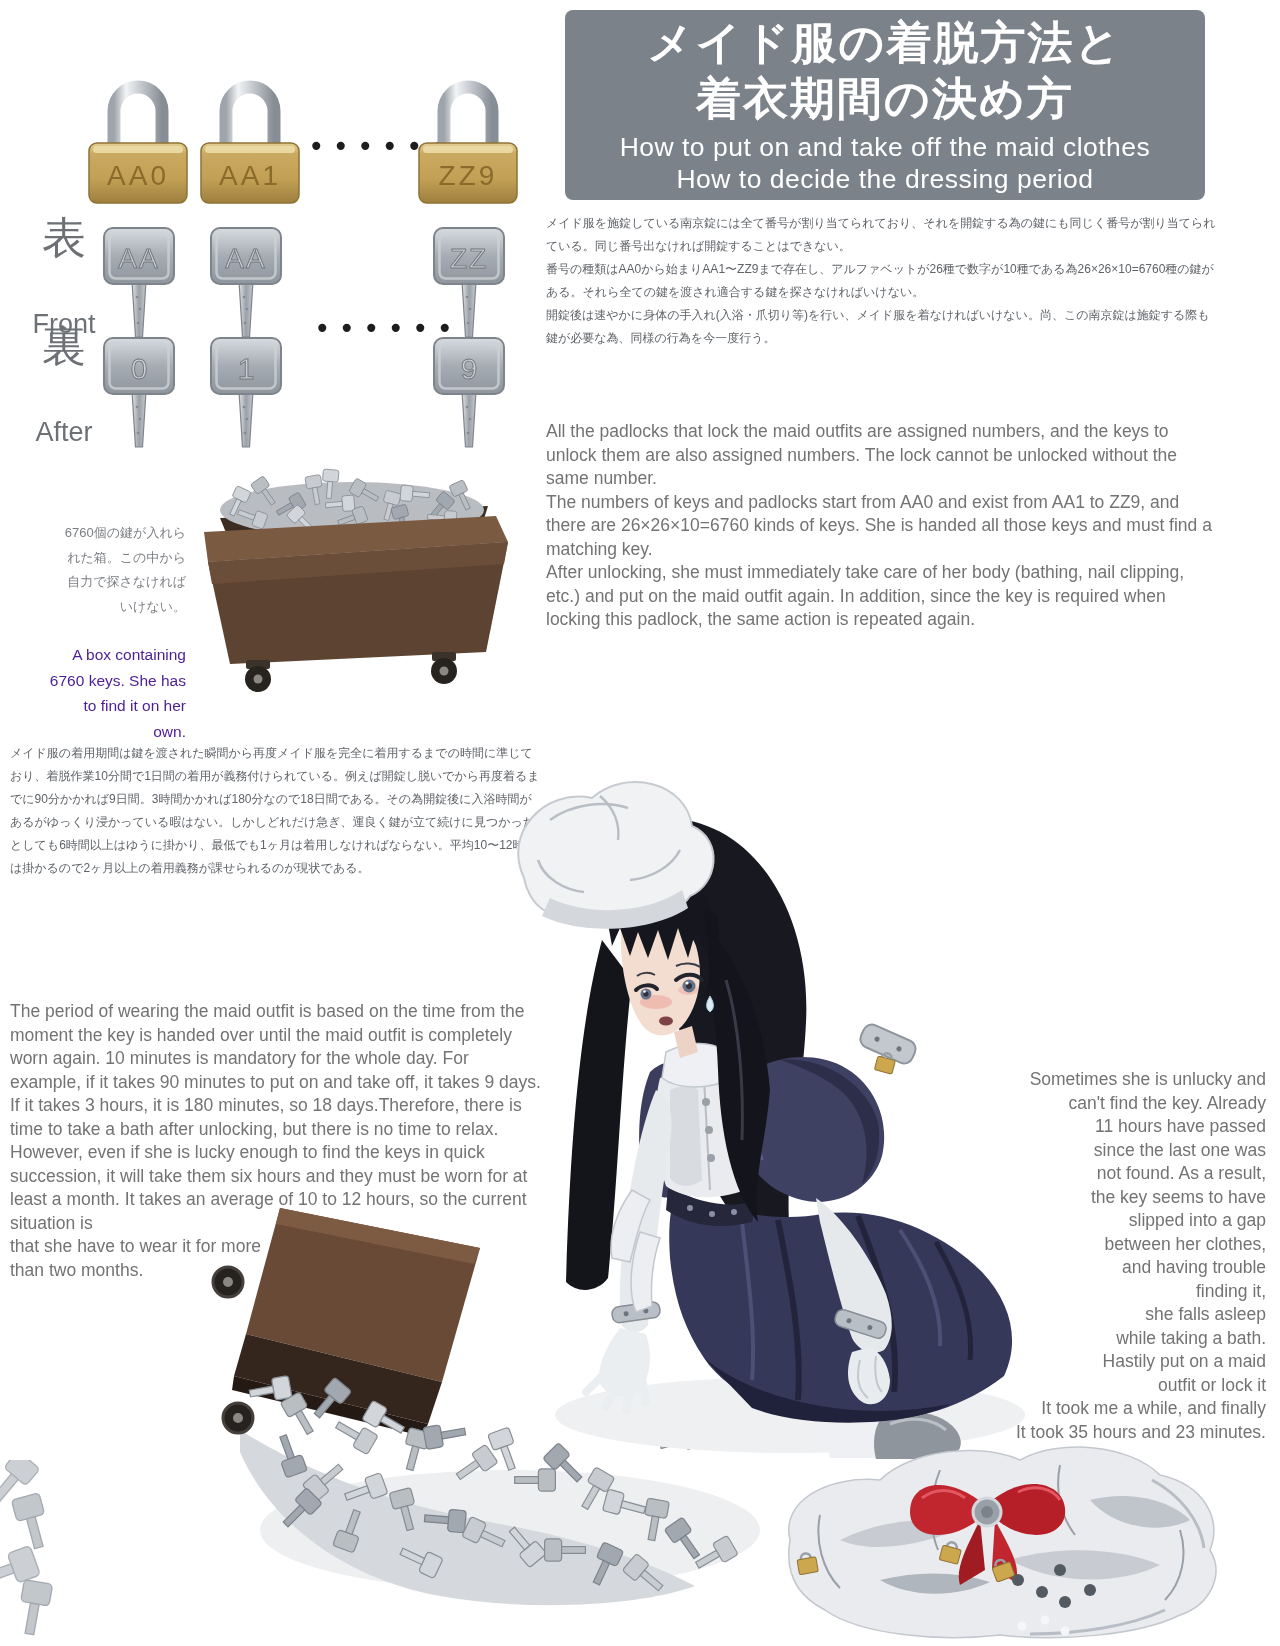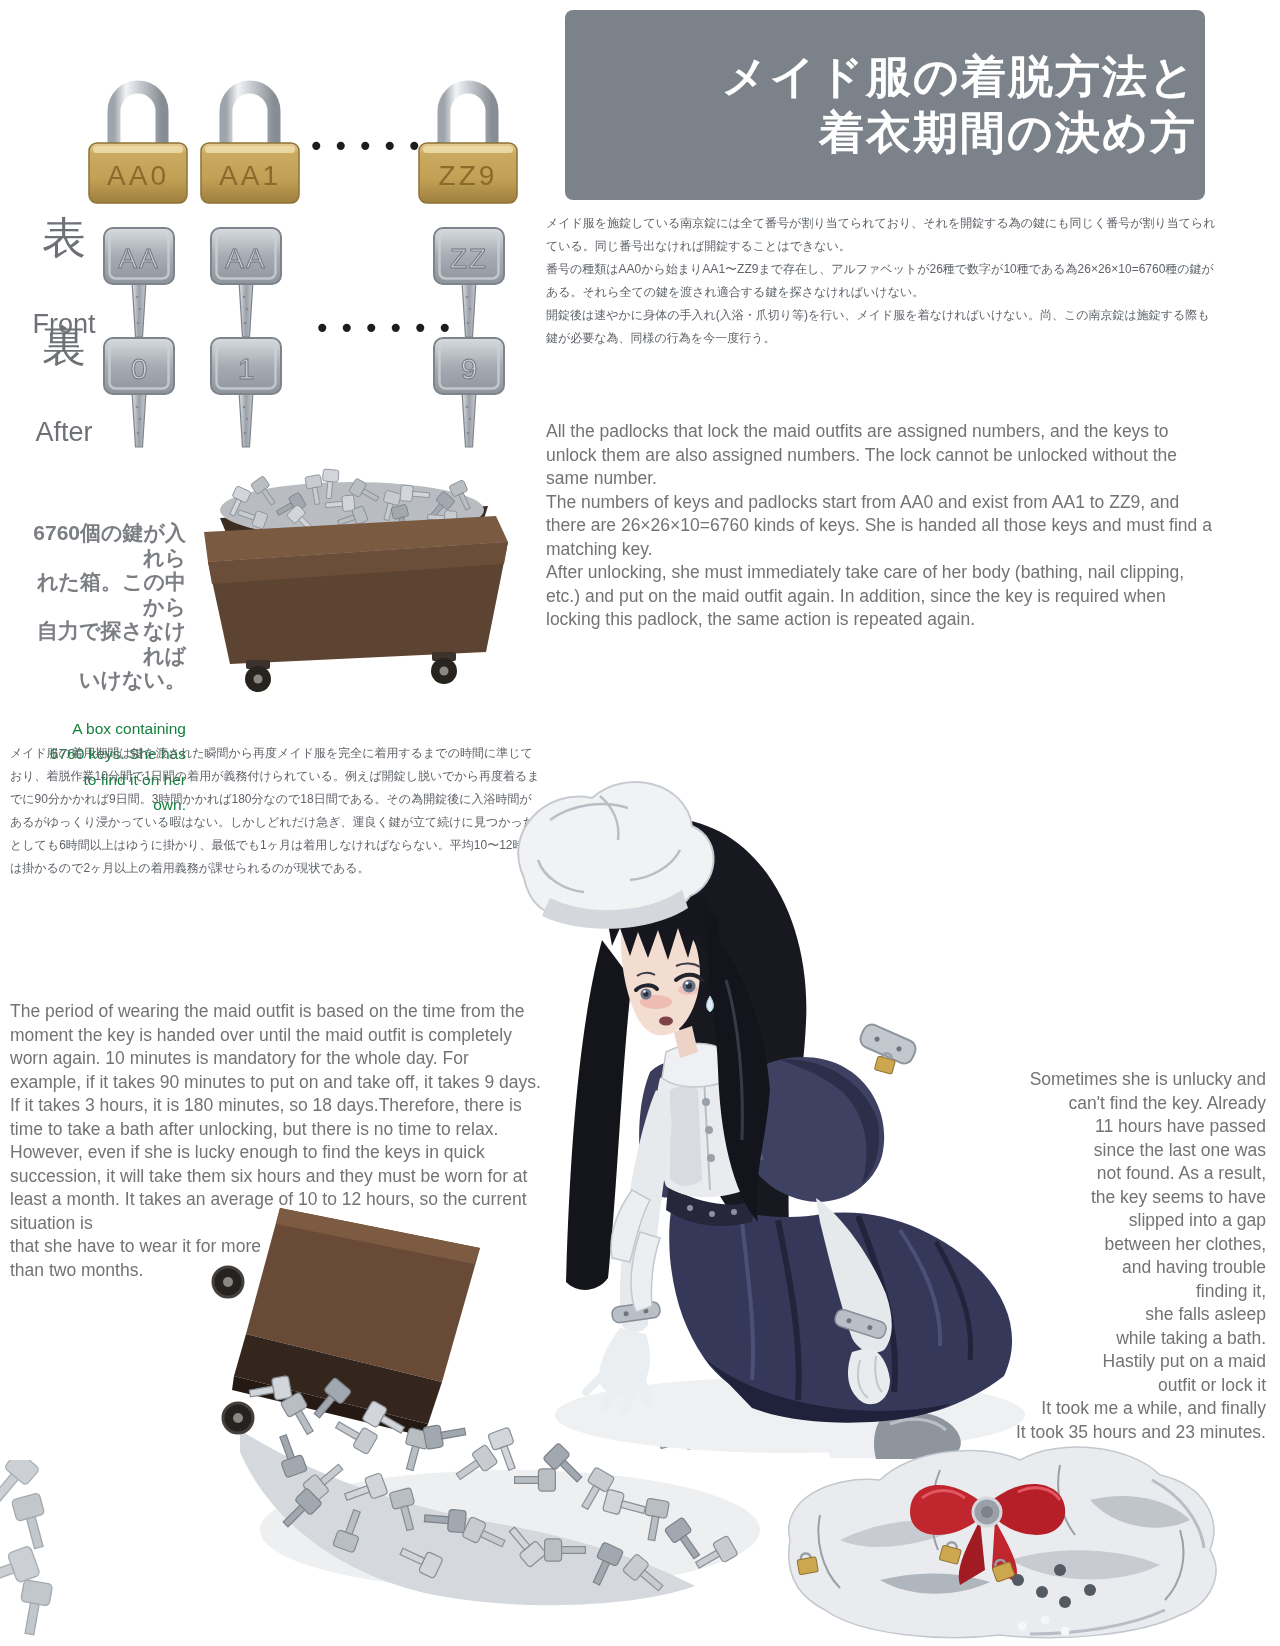--- a/index.html
+++ b/index.html
@@ -6,29 +6,29 @@
   .page{position:relative;width:1280px;height:1646px;background:#ffffff;overflow:hidden;
         font-family:"Liberation Sans","DejaVu Sans",sans-serif;}
   .abs{position:absolute;}
   .txt{position:absolute;white-space:pre-line;}
   .jp{color:#5f6368;font-size:12px;line-height:23px;}
   .en{color:#737373;font-size:17.5px;line-height:23.5px;}
   .right{text-align:right;}
   .title-box{position:absolute;left:565px;top:10px;width:640px;height:190px;background:#7c828a;
              border-radius:8px;color:#ffffff;text-align:center;display:flex;flex-direction:column;
              justify-content:center;}
-  .title-jp{font-size:45px;line-height:56px;font-weight:bold;letter-spacing:2px;white-space:pre-line;margin:8px;text-align:right;}
+  .title-jp{font-size:45px;line-height:56px;font-weight:bold;letter-spacing:2px;white-space:pre-line;margin:0;}
   .title-en{font-size:26.5px;line-height:32px;margin:4px 0 0;white-space:pre-line;letter-spacing:.5px;}
   .side-label{position:absolute;text-align:center;color:#6d7176;}
   .side-label .big{font-size:44px;line-height:48px;}
   .side-label .small{font-size:27px;line-height:30px;margin-top:47px;}
   .dots{position:absolute;color:#1d1d1d;font-size:28px;letter-spacing:8px;font-family:"DejaVu Sans",sans-serif;}
   .caption{position:absolute;left:18px;top:503px;width:168px;text-align:right;white-space:pre-line;}
-  .caption .cjp{color:#7b7e83;font-size:21px;line-height:24.5px;font-weight:bold;}
-  .caption .cen{color:#15803d;font-size:15.5px;line-height:25.5px;margin-top:5px;}
+  .caption .cjp{color:#7b7e83;font-size:13px;line-height:24.5px;}
+  .caption .cen{color:#4c1d95;font-size:15.5px;line-height:25.5px;margin-top:5px;}
   svg{display:block;}
   .k1{fill:#d2d6da;stroke:#888e95;stroke-width:.7;}
   .k2{fill:#b9bec3;stroke:#858b92;stroke-width:.7;}
   .k3{fill:#a2a8af;stroke:#7c828a;stroke-width:.7;}
   .k4{fill:#c8ccd1;stroke:#8b9198;stroke-width:.7;}
 </style>
 </head>
 <body>
 
 <div class="page">
@@ -60,20 +60,22 @@
       <g id="mk">
           <rect x="-6.5" y="-12" width="13" height="10" rx="2"></rect>
           <rect x="-2" y="-2" width="4" height="14"></rect>
         </g>
     </defs>
   </svg>
 
   <header class="title-box">
     <h1 class="title-jp">メイド服の着脱方法と
 着衣期間の決め方</h1>
+    <p class="title-en">How to put on and take off the maid clothes
+How to decide the dressing period</p>
   </header>
 
   <svg class="abs" style="left:85px;top:55px" width="106" height="152" viewBox="0 0 106 152">
     <path d="M29 94 V56 a24 24 0 0 1 48 0 V94" fill="none" stroke="url(#gShackle)" stroke-width="13"></path>
     <rect x="4" y="88" width="98" height="60" rx="8" fill="url(#gBrass)" stroke="#8f7136" stroke-width="1.5"></rect>
     <rect x="8" y="91" width="90" height="7" rx="3.5" fill="#ecdca6" opacity=".9"></rect>
     <text x="53" y="130" text-anchor="middle" font-size="28" letter-spacing="3" fill="#8a6b2c">AA0</text>
   </svg>
   <svg class="abs" style="left:197px;top:55px" width="106" height="152" viewBox="0 0 106 152">
     <path d="M29 94 V56 a24 24 0 0 1 48 0 V94" fill="none" stroke="url(#gShackle)" stroke-width="13"></path>

